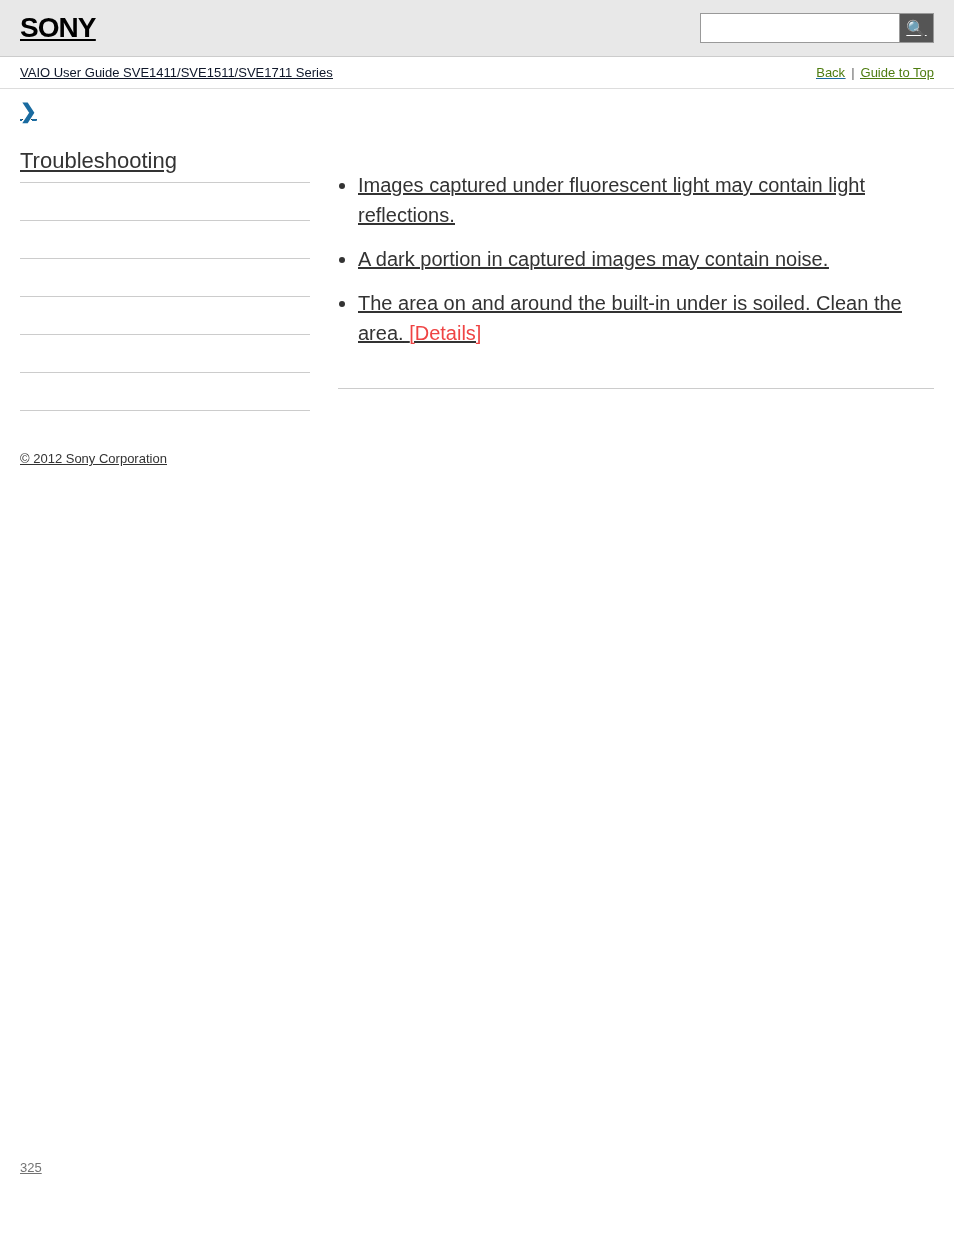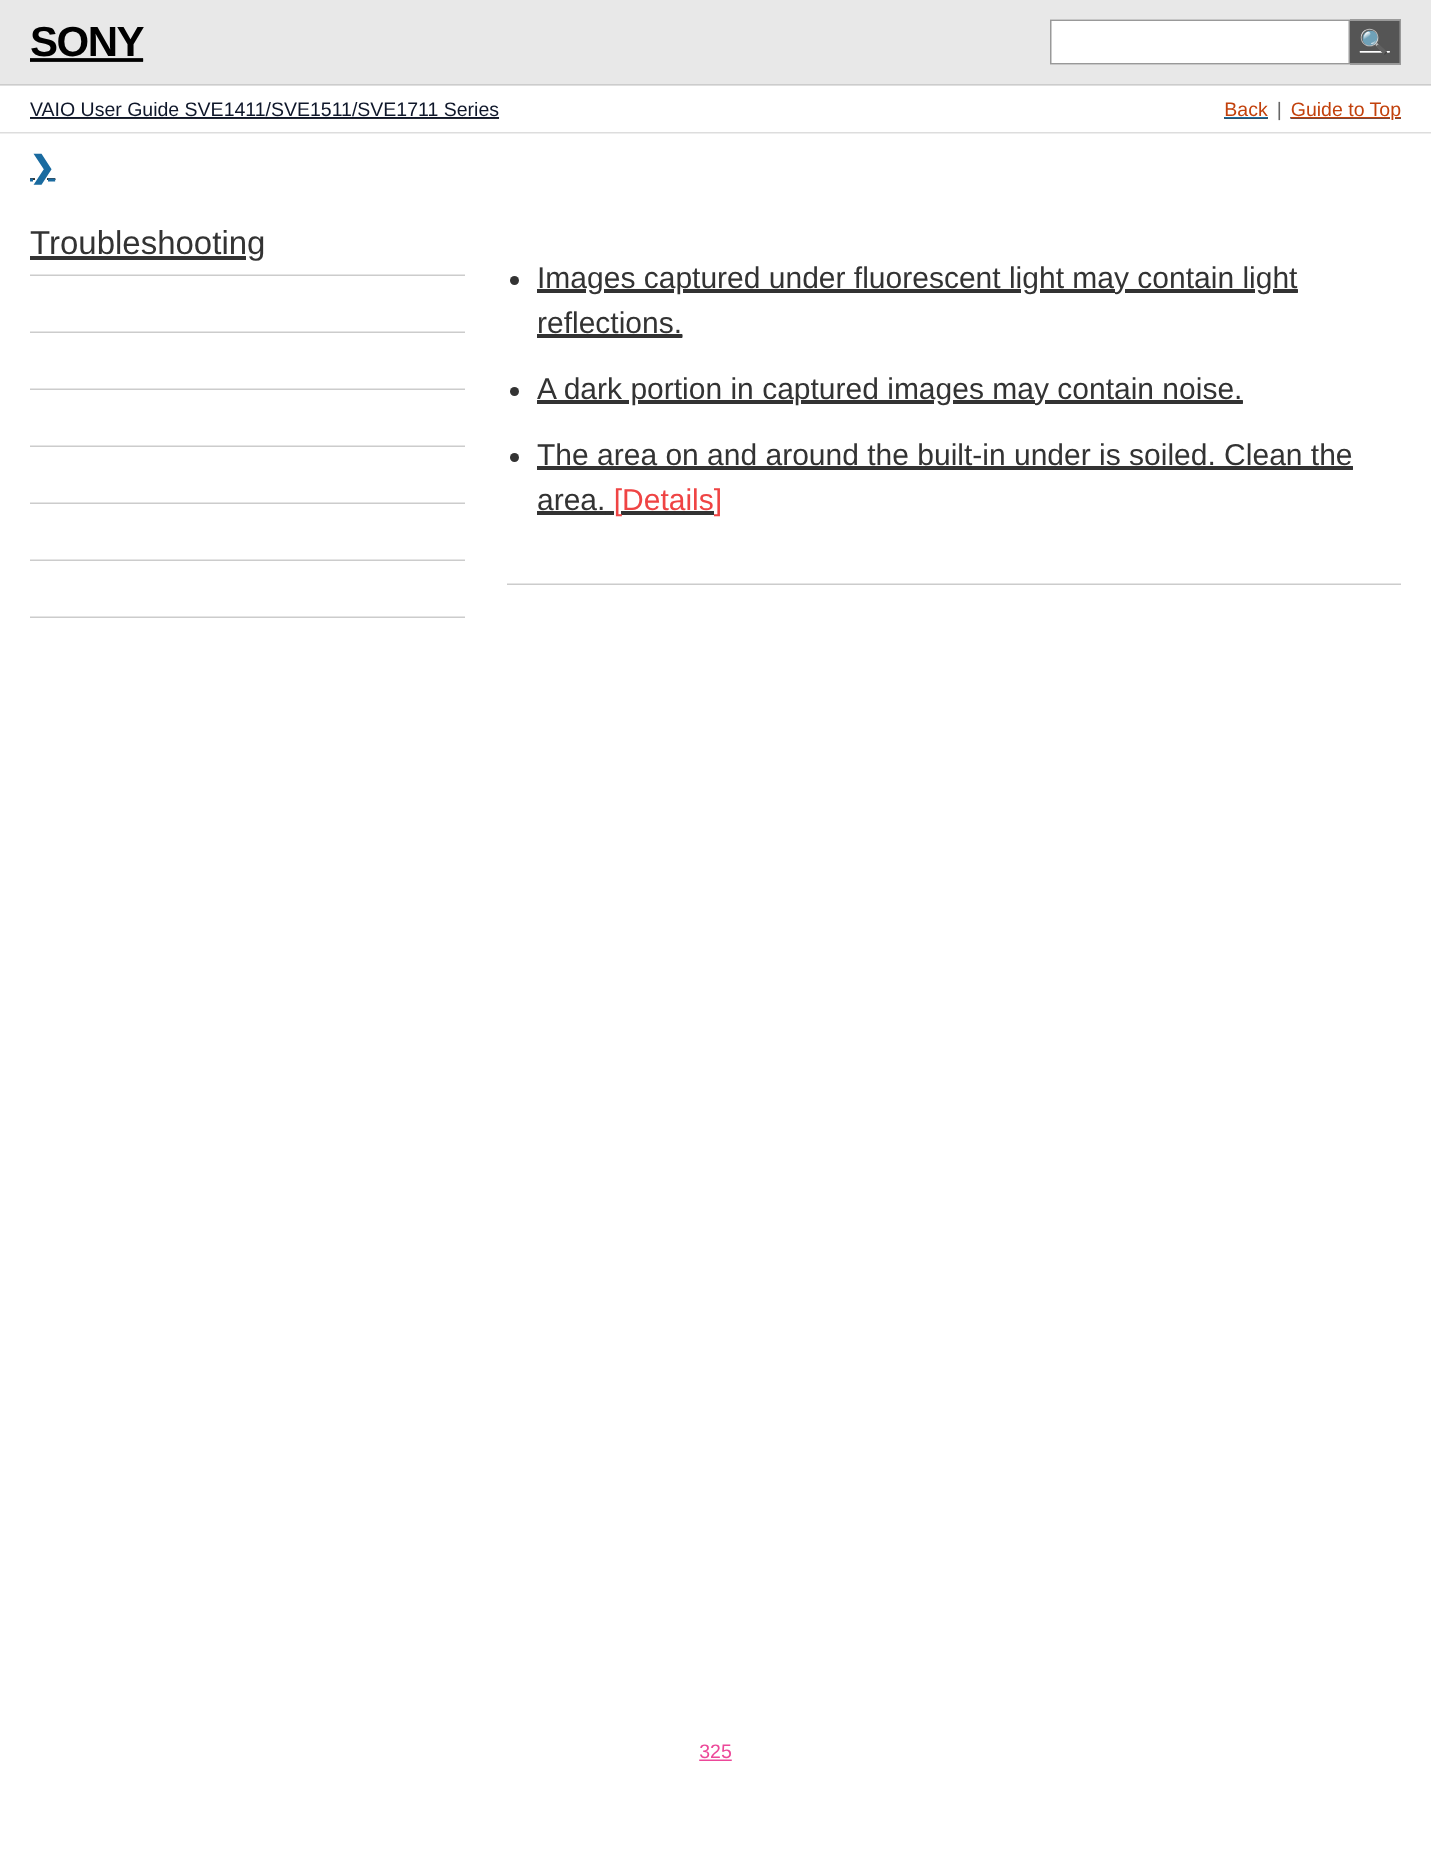--- a/index.html
+++ b/index.html
@@ -80,21 +80,21 @@
     }
 
     .nav-links {
       display: flex;
       gap: 6px;
       align-items: center;
       color: #1a6ba0;
     }
 
     .nav-links a {
-      color: #c2410c;
+      color: #4d7c0f;
       text-decoration: none;
       cursor: pointer;
     }
 
     .nav-separator {
       color: #666;
     }
 
     
     .main-content {
@@ -181,24 +181,23 @@
 
     
     .footer-copyright {
       padding: 20px 20px;
       font-size: 13px;
       color: #333;
     }
 
     
     .page-number {
-      text-align: center;
       padding: 20px;
       font-size: 13px;
-      color: #ec4899;
+      color: #737373;
       position: absolute;
       bottom: 40px;
       left: 0;
       right: 0;
     }
 
     .page-wrapper {
       position: relative;
       min-height: 1235px;
     }
@@ -259,16 +258,17 @@
           <li>
             <span>The area on and around the built-in under is soiled. Clean the area.</span>
             <a class="details-link" href="#">[Details]</a>
           </li>
         </ul>
       </div>
     </div>
 
   </div>
 
+  <div class="footer-copyright">© 2012 Sony Corporation</div>
 
   <div class="page-number">325</div>
 
 </div>
 
 </body></html>

